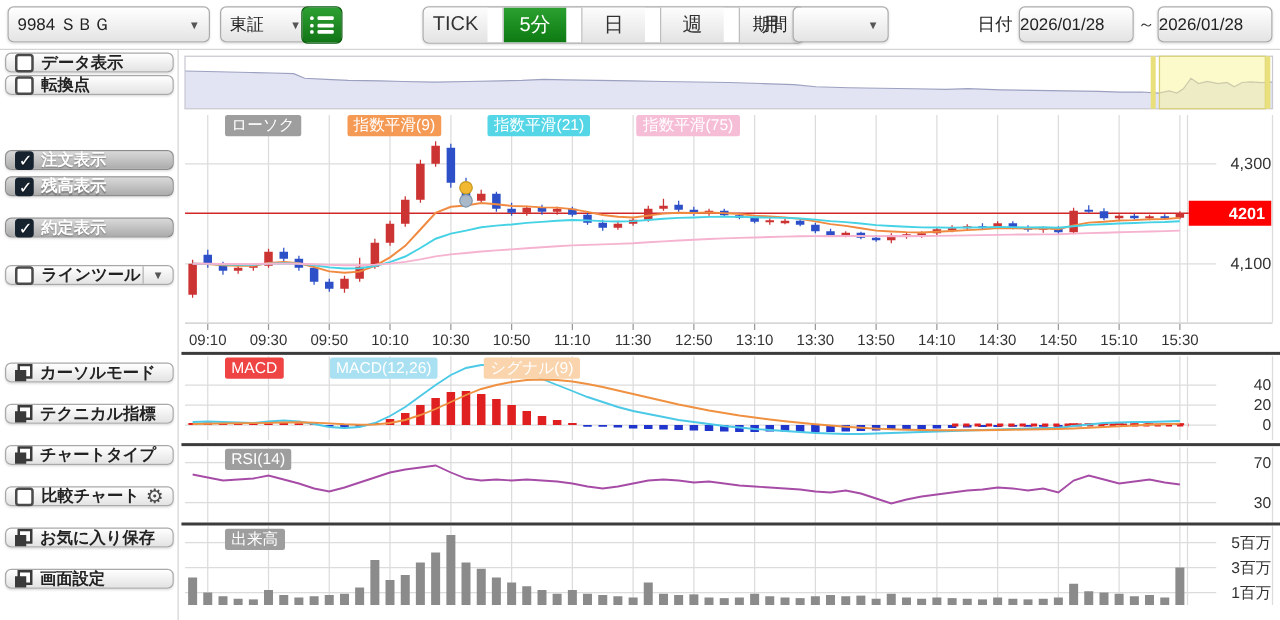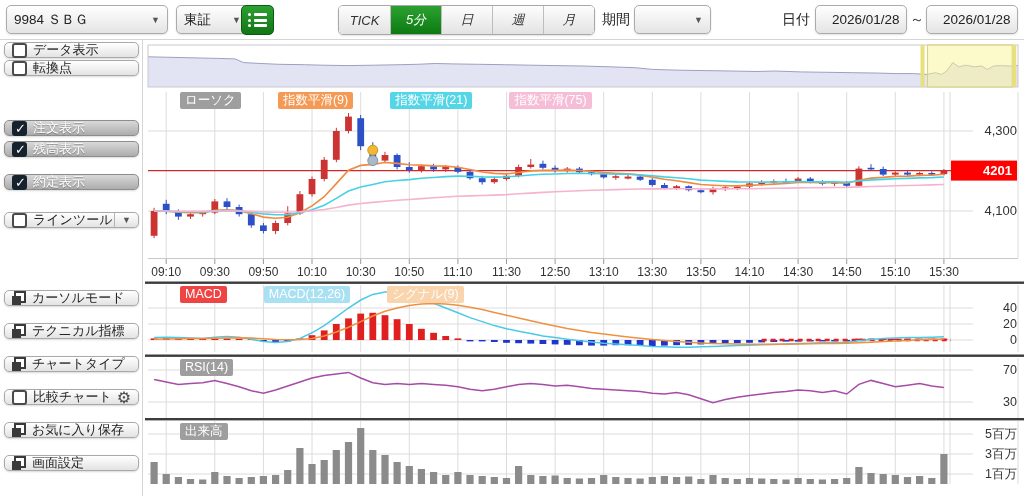--- a/index.html
+++ b/index.html
@@ -3,53 +3,53 @@
 <meta charset="utf-8">
 <style>
   * { margin:0; padding:0; box-sizing:border-box; }
   html,body { width:1024px; height:496px; overflow:hidden; background:#fff;
     font-family:"Liberation Sans","DejaVu Sans",sans-serif; }
   .app { position:relative; width:1024px; height:496px; background:#fff; }
 
   
   .toolbar { position:absolute; left:0; top:0; width:1024px; height:40px;
     background:#fff; border-bottom:1px solid #d5d5d5; z-index:5; }
-  .toolbar > * { position:absolute; top:5px; }
+  .toolbar > * { position:absolute; top:5px;gap:12px; }
   .grad { background:linear-gradient(#ffffff,#e4e4e4); border:1px solid #ababab;
     border-radius:5px; box-shadow:0 1px 2px rgba(0,0,0,.12); }
   .sel { height:29px; display:flex; align-items:center; padding:0 7px; font-size:13.5px;
     color:#222; cursor:pointer; }
   .sel-txt { white-space:nowrap; overflow:hidden; }
   .caret { margin-left:auto; font-size:9px; color:#555; padding-left:6px; }
   .green-btn { width:33px; height:30px; border-radius:5px; cursor:pointer;
     background:linear-gradient(#2da032,#117516); border:1px solid #0b5c0f;
     display:flex; align-items:center; justify-content:center; }
   .list-ico i { display:block; position:relative; width:13px; height:3px; background:#fff;
     border-radius:1px; margin:2.5px 0 2.5px 6px; }
   .list-ico i::before { content:""; position:absolute; left:-6px; top:0; width:3px; height:3px;
     background:#fff; border-radius:50%; }
   .tf { display:flex; height:30px; border:1px solid #a8a8a8; border-radius:5px;
     overflow:hidden; box-shadow:0 1px 2px rgba(0,0,0,.12); }
   .tf button { width:51px; height:100%; border:none; border-left:1px solid #bdbdbd;
-    background:linear-gradient(#fdfdfd,#e3e3e3); font-size:13px; color:#333; cursor:pointer;
-    font-family:inherit;font-style:italic; }
+    background:linear-gradient(#fdfdfd,#e3e3e3); font-size:16px; color:#333; cursor:pointer;
+    font-family:inherit; }
   .tf button:first-child { border-left:none; }
   .tf button.active { background:linear-gradient(#2ba130,#0d7a12); color:#fff; }
   .tlabel { font-size:14px; color:#222; top:11px; }
-  .date { height:29px; width:92px; display:flex; align-items:center; padding:0 16px;
+  .date { height:29px; width:92px; display:flex; align-items:center; padding:0 0;
     font-size:13.5px; color:#222; cursor:text; }
   .tilde { font-size:14px; color:#333; top:11px; }
 
   
   .sidebar { position:absolute; left:0; top:40px; width:143px; height:456px;
     background:#fff; border-right:1px solid #d5d5d5; }
   .sbtn { position:absolute; left:4px; width:135px; height:16px; border:1px solid #a9a9a9;
     border-radius:5px; background:linear-gradient(#ffffff,#e3e3e3);
     box-shadow:0 1px 2px rgba(0,0,0,.15); display:flex; align-items:center;
-    padding:0 7px; font-size:13px; color:#222; cursor:pointer; white-space:nowrap; }
+    padding:0 7px; font-size:13px; color:#222; cursor:pointer; white-space:nowrap;font-weight:bold; }
   .sbtn.checked { background:linear-gradient(#d9d9d9,#acacac); border-color:#8d8d8d;
     color:#fff; text-shadow:0 1px 1px rgba(0,0,0,.35); }
   .cb { flex:none; width:15px; height:15px; border:2px solid #4a4a4a; border-radius:3px;
     background:#fff; margin-right:6px; position:relative; }
   .cb.on { background:#16232f; border-color:#16232f; }
   .cb.on::after { content:"✓"; position:absolute; left:1px; top:-2px; color:#fff;
     font-size:13px; font-weight:bold; }
   .panel-ico { flex:none; position:relative; width:14px; height:14px; margin-right:6px; }
   .panel-ico::before { content:""; position:absolute; right:0; top:0; width:8px; height:8px;
     border:2px solid #3a3a3a; background:#fff; }

